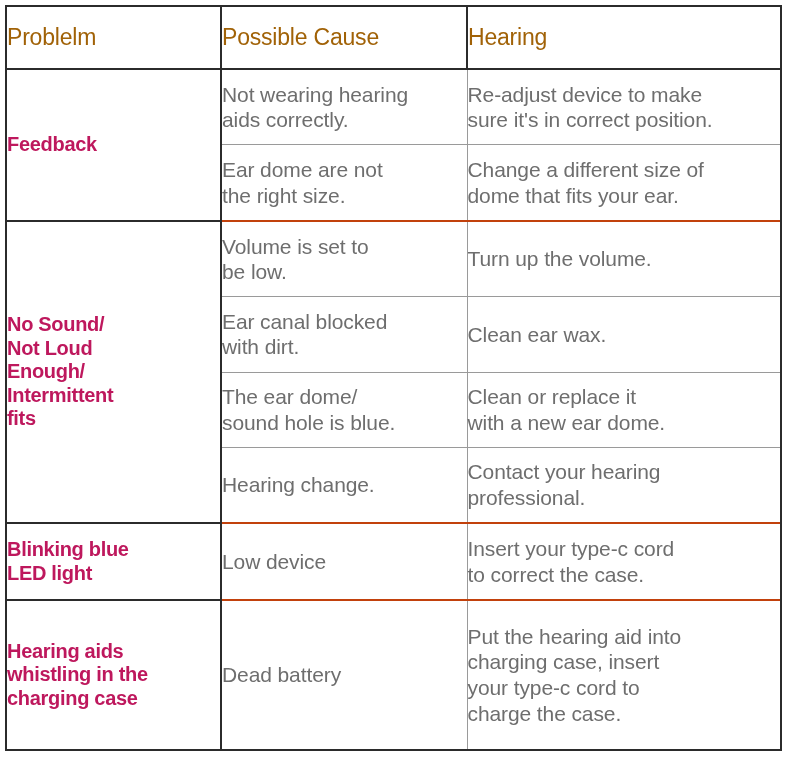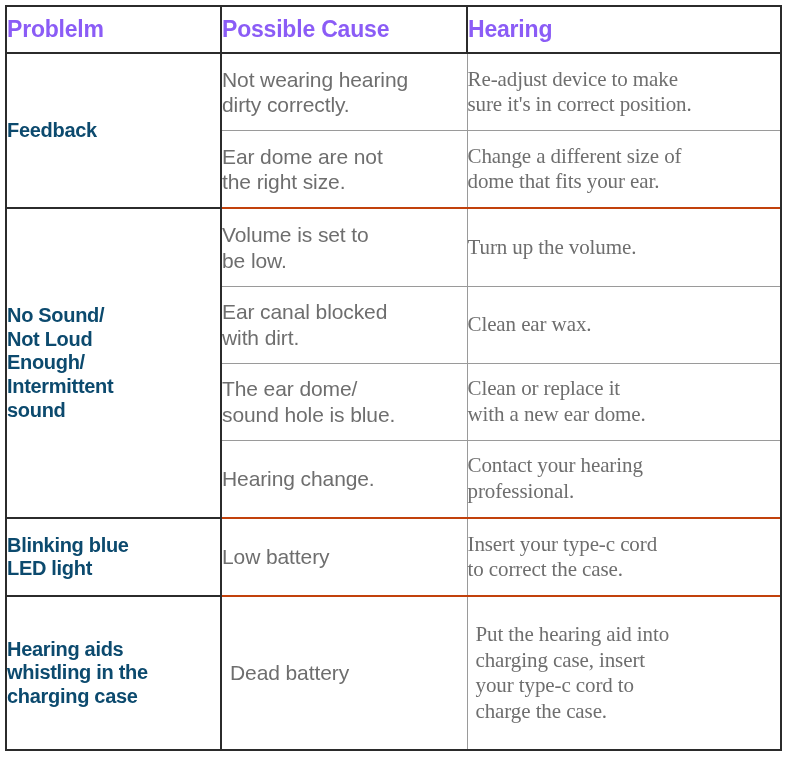--- a/index.html
+++ b/index.html
@@ -41,61 +41,61 @@
     box-sizing: border-box;
   }
 
   
   col.c-problem  { width: 214px; }
   col.c-cause    { width: 246px; }
   col.c-solution { width: 313px; }
 
   
   .hdr-cell {
-    height: 46px;
+    height: 62px;
     border-bottom: 2px solid #2b2b2b;
     border-right: 2px solid #2b2b2b;
     padding: 0 14px 4px 14px;
-    font-weight: bold;
+    font-weight: normal;
     font-size: 23px;
-    color: #8b5cf6;
+    color: #a16207;
     letter-spacing: -0.2px;
     vertical-align: middle;
   }
   .hdr-cell.last { border-right: none; }
 
   
   .problem-cell {
     border-right: 2px solid #2b2b2b;
     border-bottom: 2px solid #2b2b2b;
     padding: 0 10px 0 16px;
     font-weight: bold;
     font-size: 20px;
     line-height: 1.18;
-    color: #0c4a6e;
+    color: #be185d;
     letter-spacing: -0.3px;
     vertical-align: middle;
   }
   .problem-cell.nobottom { border-bottom: none; }
 
   
   .body-cell {
     border-right: 1px solid #9a9a9a;
     border-bottom: 1px solid #9a9a9a;
     padding: 0 8px 0 14px;
     font-size: 21px;
     line-height: 1.22;
     color: #6e6e6e;
     font-weight: 400;
     letter-spacing: -0.1px;
     vertical-align: middle;
   }
-  .body-cell.col-solution { border-right: none; font-family: Liberation Serif, serif; }
+  .body-cell.col-solution { border-right: none; }
   .body-cell.section-end  { border-bottom: 2px solid #c2410c; }
-  .body-cell.table-end    { border-bottom: none; padding-left: 8px; }
+  .body-cell.table-end    { border-bottom: none; }
 
   .cell-text { display: block; white-space: pre-line; }
 
   .problem-text { display: block; white-space: pre-line; }
 </style>
 </head>
 <body>
 
 <div id="troubleshooting-table">
   <table class="tbl">
@@ -109,21 +109,21 @@
           <th class="hdr-cell">Problelm</th>
           <th class="hdr-cell">Possible Cause</th>
           <th class="hdr-cell last">Hearing</th>
         </tr>
         <tr>
           <td class="problem-cell" rowspan="2">
             <span class="problem-text">Feedback</span>
           </td>
           <td class="body-cell col-cause">
             <span class="cell-text">Not wearing hearing
-dirty correctly.</span>
+aids correctly.</span>
           </td>
           <td class="body-cell col-solution">
             <span class="cell-text">Re-adjust device to make
 sure it's in correct position.</span>
           </td>
         </tr>
         <tr>
           <td class="body-cell col-cause section-end">
             <span class="cell-text">Ear dome are not
 the right size.</span>
@@ -132,21 +132,21 @@
             <span class="cell-text">Change a different size of
 dome that fits your ear.</span>
           </td>
         </tr>
         <tr>
           <td class="problem-cell" rowspan="4">
             <span class="problem-text">No Sound/
 Not Loud
 Enough/
 Intermittent
-sound</span>
+fits</span>
           </td>
           <td class="body-cell col-cause">
             <span class="cell-text">Volume is set to
 be low.</span>
           </td>
           <td class="body-cell col-solution">
             <span class="cell-text">Turn up the volume.</span>
           </td>
         </tr>
         <tr>
@@ -176,21 +176,21 @@
             <span class="cell-text">Contact your hearing
 professional.</span>
           </td>
         </tr>
         <tr>
           <td class="problem-cell" rowspan="1">
             <span class="problem-text">Blinking blue
 LED light</span>
           </td>
           <td class="body-cell col-cause section-end">
-            <span class="cell-text">Low battery</span>
+            <span class="cell-text">Low device</span>
           </td>
           <td class="body-cell col-solution section-end">
             <span class="cell-text">Insert your type-c cord
 to correct the case.</span>
           </td>
         </tr>
         <tr>
           <td class="problem-cell nobottom" rowspan="1">
             <span class="problem-text">Hearing aids
 whistling in the

